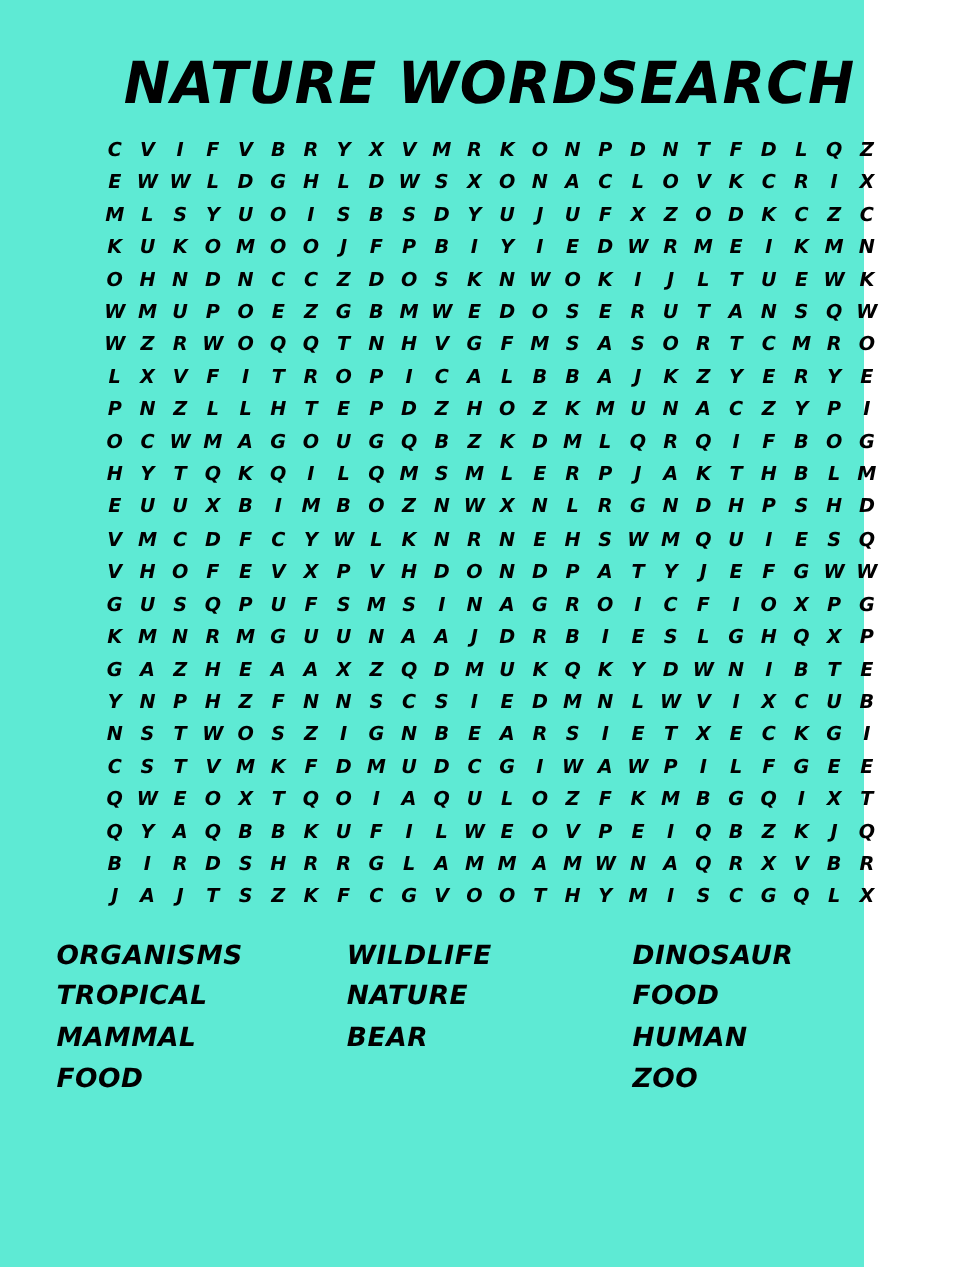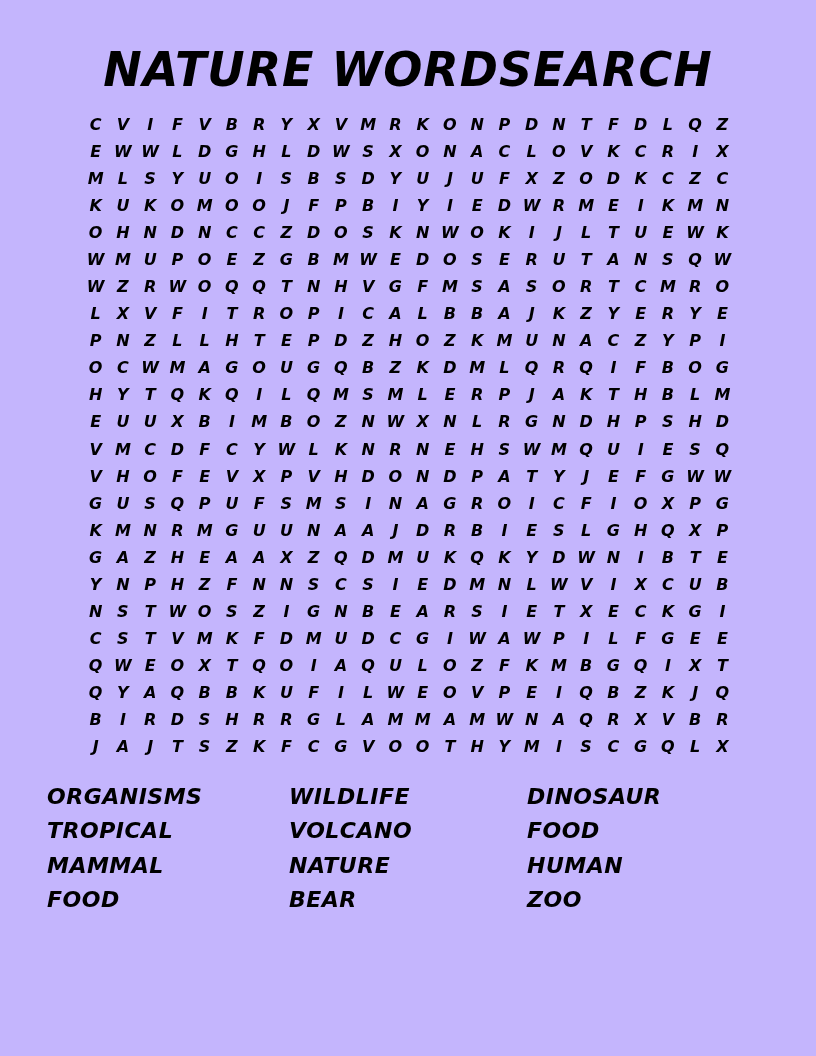--- a/index.html
+++ b/index.html
@@ -6,23 +6,23 @@
   html, body {
     width: 816px;
     height: 1056px;
     background: #ffffff;
     font-family: "DejaVu Sans", sans-serif;
     color: #000000;
     overflow: hidden;
   }
   .page {
     position: relative;
-    width: 816px;
+    width: 720px;
     height: 1056px;
-    background: #c4b5fd;
+    background: #5eead4;
   }
   .title {
     position: absolute;
     top: 42px;
     left: 0;
     width: 816px;
     text-align: center;
     font-size: 46px;
     font-weight: bold;
     font-style: italic;
@@ -662,21 +662,20 @@
 
   <div class="word-list" id="word-list">
       <div class="word-col word-col-1">
         <div class="word-item">ORGANISMS</div>
         <div class="word-item">TROPICAL</div>
         <div class="word-item">MAMMAL</div>
         <div class="word-item">FOOD</div>
       </div>
       <div class="word-col word-col-2">
         <div class="word-item">WILDLIFE</div>
-        <div class="word-item">VOLCANO</div>
         <div class="word-item">NATURE</div>
         <div class="word-item">BEAR</div>
       </div>
       <div class="word-col word-col-3">
         <div class="word-item">DINOSAUR</div>
         <div class="word-item">FOOD</div>
         <div class="word-item">HUMAN</div>
         <div class="word-item">ZOO</div>
       </div>
     </div>

